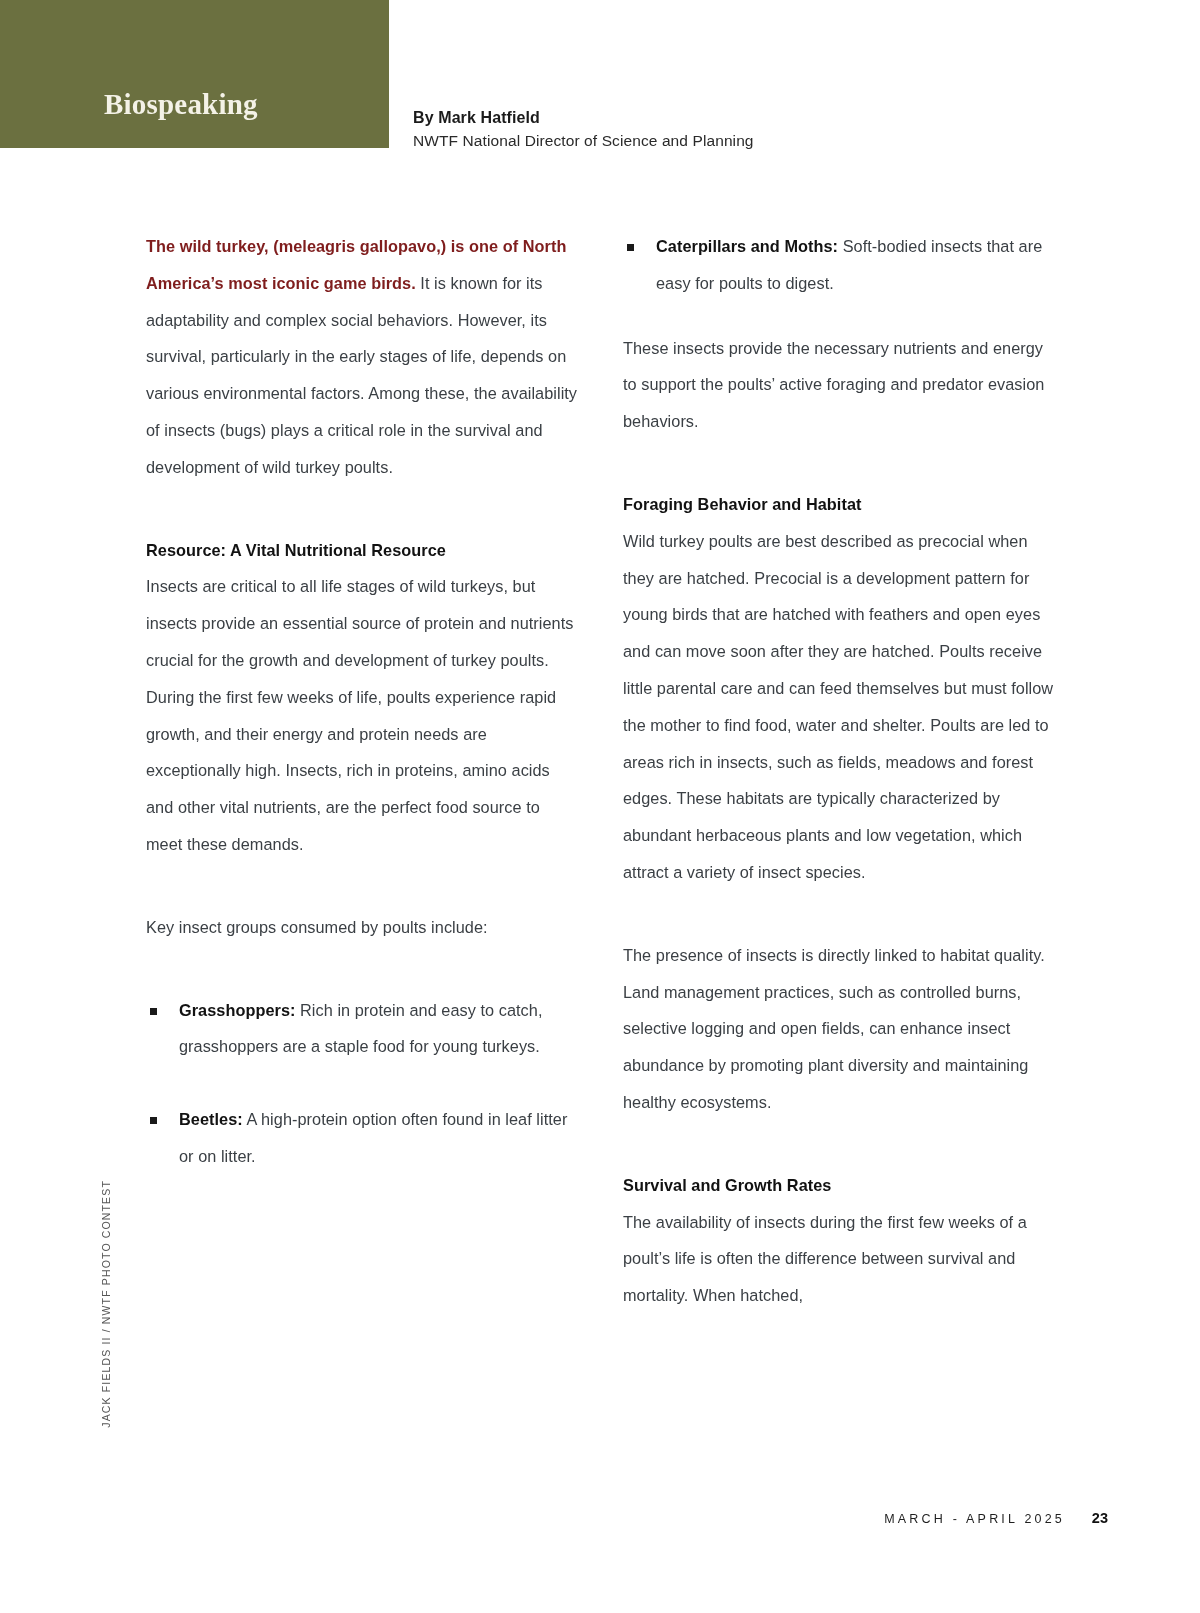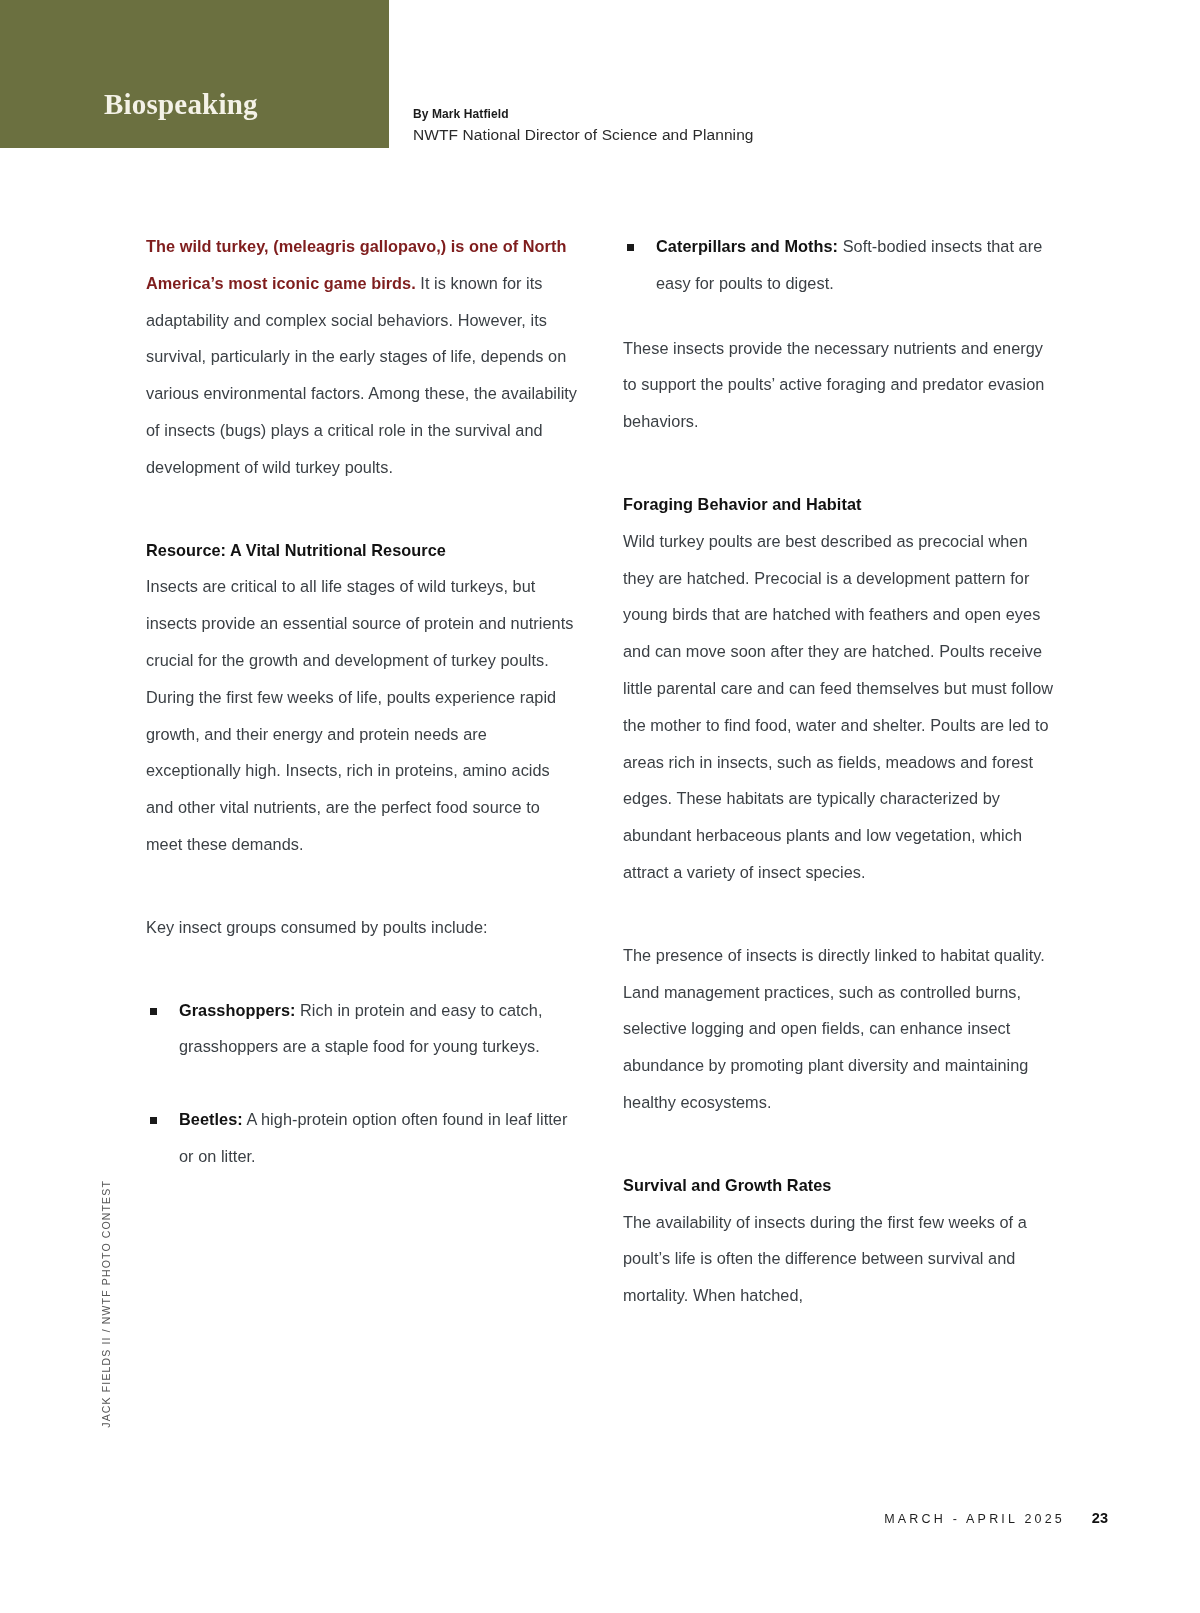--- a/index.html
+++ b/index.html
@@ -42,21 +42,21 @@
     white-space: nowrap;
     margin-left: 16px;
   }
   .byline-wrap {
     position: absolute;
     left: 413px;
     top: 106px;
     width: 520px;
   }
   .byline-author {
-    font-size: 12px;
+    font-size: 16px;
     font-weight: bold;
     color: #1b1b1b;
     line-height: 1.45;
     letter-spacing: 0.1px;
   }
   .byline-role {
     font-size: 15.5px;
     font-weight: 400;
     color: #2a2a2a;
     line-height: 1.5;

